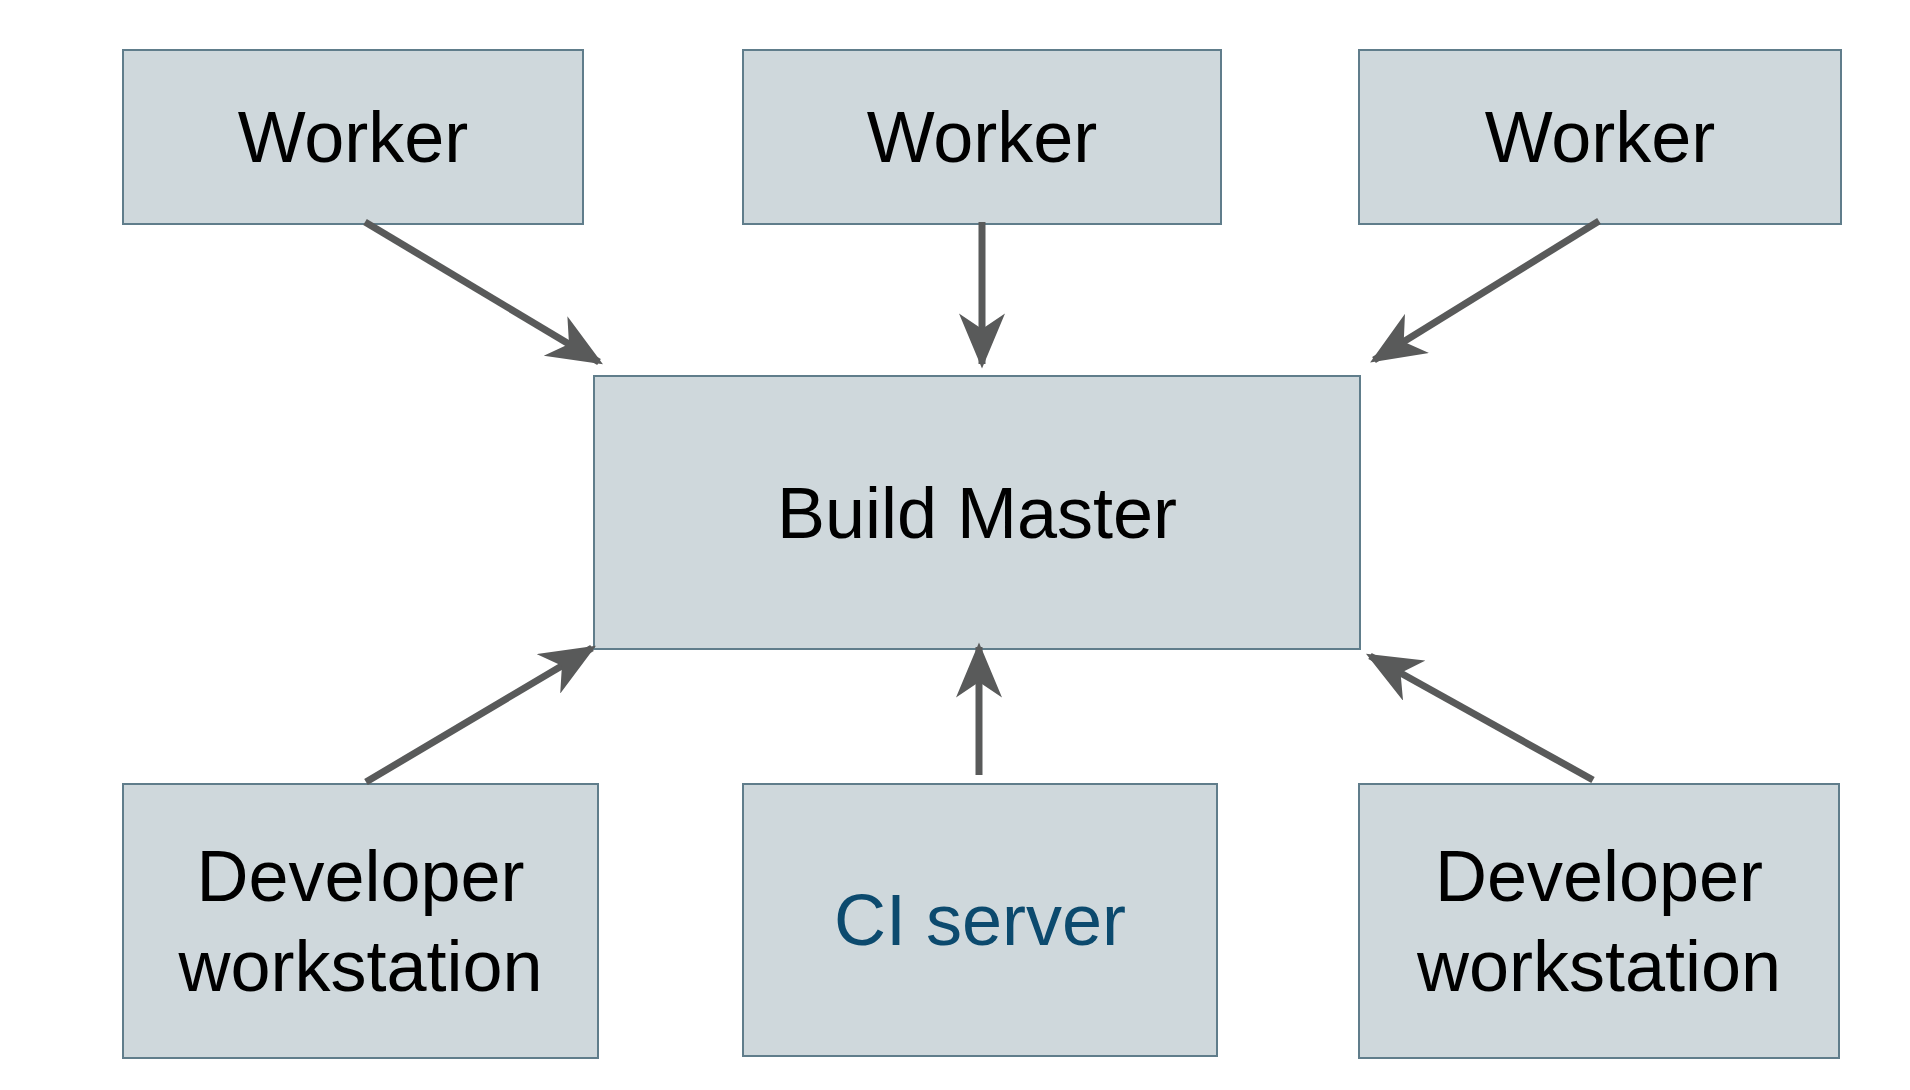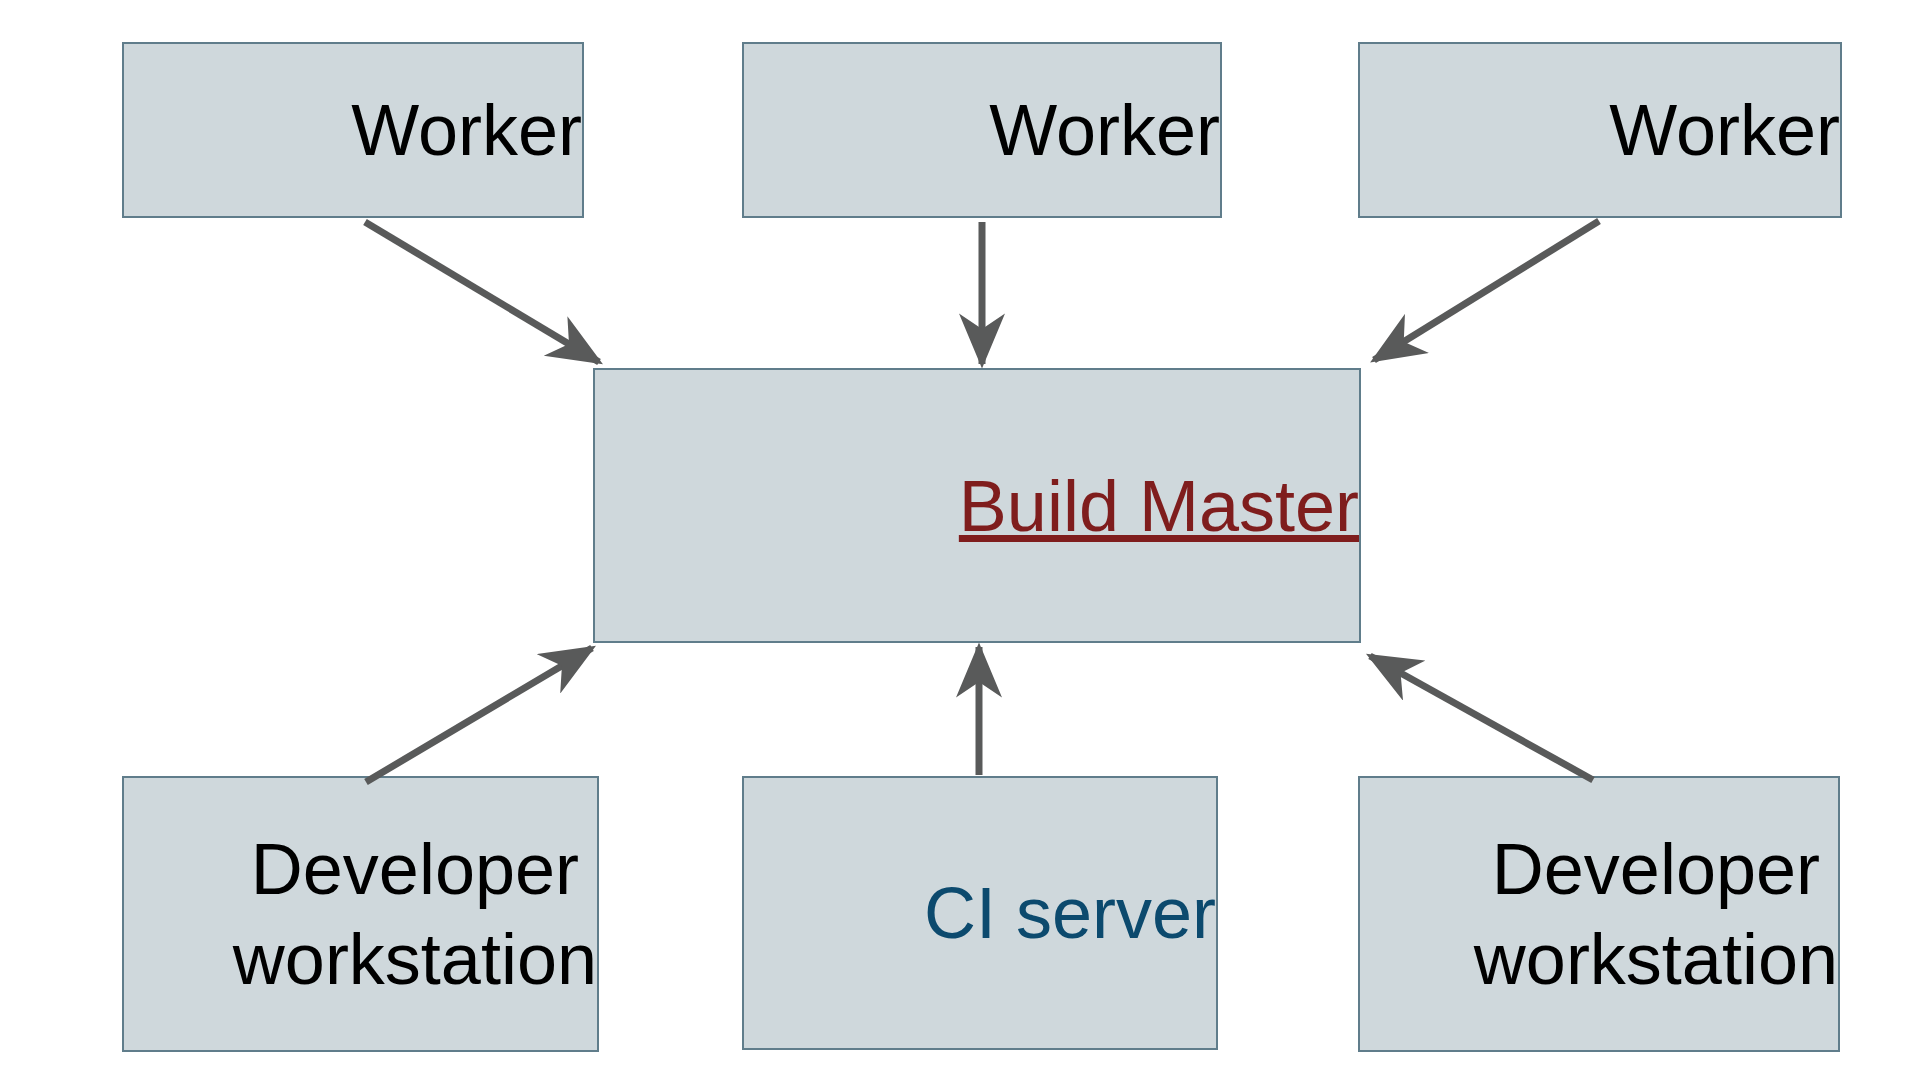--- a/index.html
+++ b/index.html
@@ -15,22 +15,23 @@
     overflow: hidden;
     font-family: "Liberation Sans", "DejaVu Sans", sans-serif;
   }
   .node {
     position: absolute;
     box-sizing: border-box;
     border: 2.5px solid #607d8b; 
     background: #cfd8dc;         
     display: flex;
     align-items: center;
-    justify-content: flex-end;
+    justify-content: center;
     text-align: center;
+    margin-top: 7px;
   }
   .node .label {
     color: #000000;
     font-size: 72px;
     line-height: 1.25;
     white-space: pre-line;
     letter-spacing: 0px;
   }
   .arrows-layer {
     position: absolute;
@@ -46,21 +47,21 @@
     <div class="node" style="left: 122px; top: 42px; width: 462px; height: 176px; background: rgb(207, 216, 220); border-color: rgb(96, 125, 139);">
       <span class="label" style="color: rgb(0, 0, 0);">Worker</span>
     </div>
     <div class="node" style="left: 742px; top: 42px; width: 480px; height: 176px; background: rgb(207, 216, 220); border-color: rgb(96, 125, 139);">
       <span class="label" style="color: rgb(0, 0, 0);">Worker</span>
     </div>
     <div class="node" style="left: 1358px; top: 42px; width: 484px; height: 176px; background: rgb(207, 216, 220); border-color: rgb(96, 125, 139);">
       <span class="label" style="color: rgb(0, 0, 0);">Worker</span>
     </div>
     <div class="node" style="left: 593px; top: 368px; width: 768px; height: 275px; background: rgb(207, 216, 220); border-color: rgb(96, 125, 139);">
-      <span class="label" style="color: #7f1d1d; text-decoration: underline;">Build Master</span>
+      <span class="label" style="color: #000000;">Build Master</span>
     </div>
     <div class="node" style="left: 122px; top: 776px; width: 477px; height: 276px; background: rgb(207, 216, 220); border-color: rgb(96, 125, 139);">
       <span class="label" style="color: rgb(0, 0, 0);">Developer
 workstation</span>
     </div>
     <div class="node" style="left: 742px; top: 776px; width: 476px; height: 274px; background: rgb(207, 216, 220); border-color: rgb(96, 125, 139);">
       <span class="label" style="color: #0c4a6e;">CI server</span>
     </div>
     <div class="node" style="left: 1358px; top: 776px; width: 482px; height: 276px; background: rgb(207, 216, 220); border-color: rgb(96, 125, 139);">
       <span class="label" style="color: rgb(0, 0, 0);">Developer

